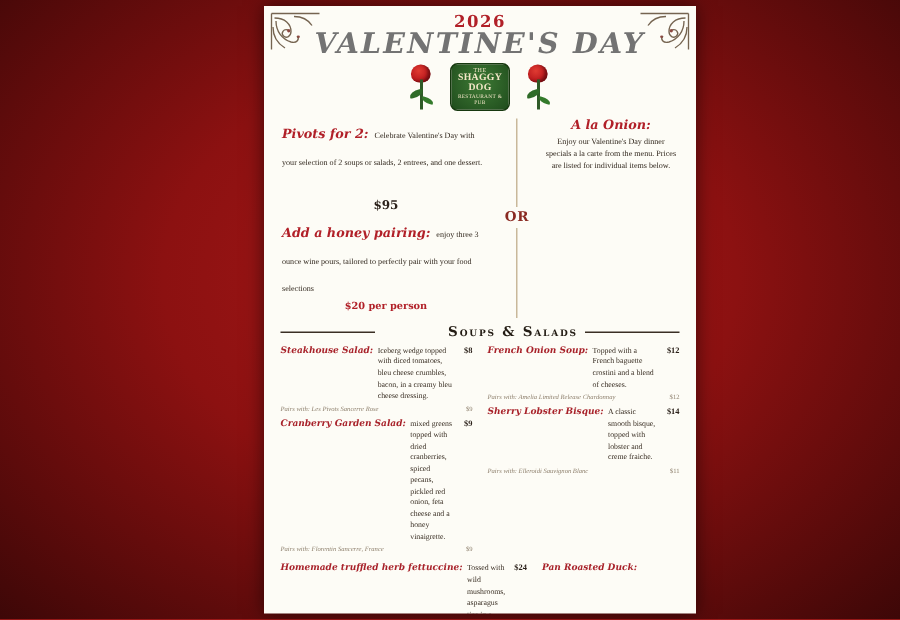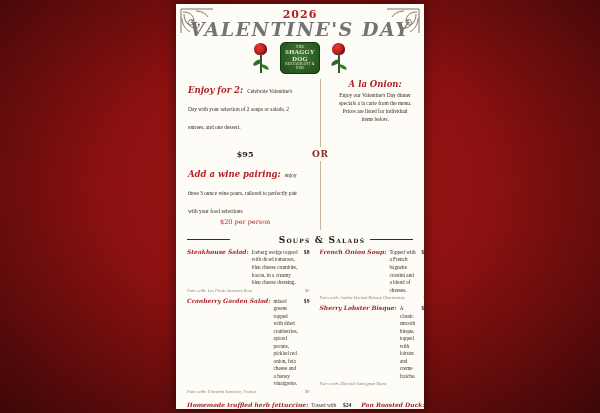--- a/index.html
+++ b/index.html
@@ -15,21 +15,21 @@
   }
   
   .bg-vignette {
     position: absolute; inset: 0;
     background:
       radial-gradient(ellipse at 50% 45%, #a81818 0%, #8c1111 45%, #5d0b0b 78%, #3d0707 100%);
   }
   .page {
     position: absolute;
     left: 176px; top: 4px;
-    width: 248px; height: 405px;
+    width: 288px; height: 405px;
     background: #fdfcf6;
     box-shadow: 0 0 12px rgba(0,0,0,0.55);
     overflow: hidden;
     color: #2a2018;
   }
   
   .corner {
     position: absolute;
     width: 34px; height: 26px;
     pointer-events: none;
@@ -151,21 +151,21 @@
     text-align: center;
     font-family: "DejaVu Serif", serif;
     font-weight: bold;
     font-size: 8px;
     color: #2b211a;
     margin-top: 16px;
   }
   .price-small {
     text-align: center;
     font-family: "DejaVu Serif", serif;
-    font-weight: normal;
+    font-weight: bold;
     font-size: 6.5px;
     color: #b12028;
     margin-top: 1px;
   }
   .offer-block { margin-bottom: 4px; }
 
   .section {
     margin: 3px 11px 0 11px;
   }
   .section-head {
@@ -279,26 +279,26 @@
           <span class="stem"></span>
           <span class="leaf"></span>
           <span class="leaf2"></span>
       </div>
     </div>
   </div>
 
   <div class="offers">
     <div class="offers-left">
       <div class="offer-block">
-        <span class="offer-title">Enjoy for 2:</span>
+        <span class="offer-title">Pivots for 2:</span>
         <span class="offer-body">Celebrate Valentine's Day with your selection of 2 soups or salads, 2 entrees, and one dessert.</span>
         <div class="price-line">$95</div>
       </div>
       <div class="offer-block">
-        <span class="offer-title">Add a wine pairing:</span>
+        <span class="offer-title">Add a honey pairing:</span>
         <span class="offer-body">enjoy three 3 ounce wine pours, tailored to perfectly pair with your food selections</span>
         <div class="price-small">$20 per person</div>
       </div>
     </div>
     <div class="offers-div">
       <div class="vline"></div>
       <div class="or">OR</div>
       <div class="vline"></div>
     </div>
     <div class="offers-right">

